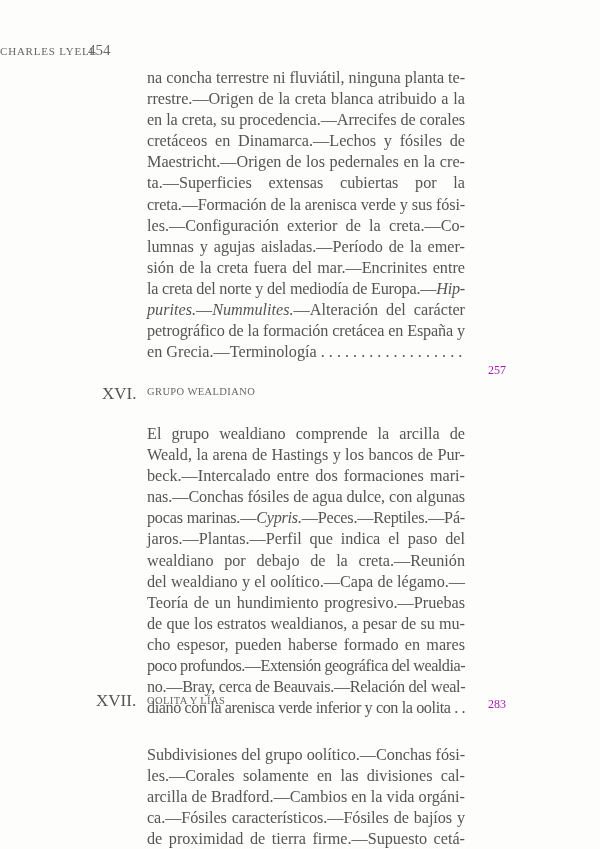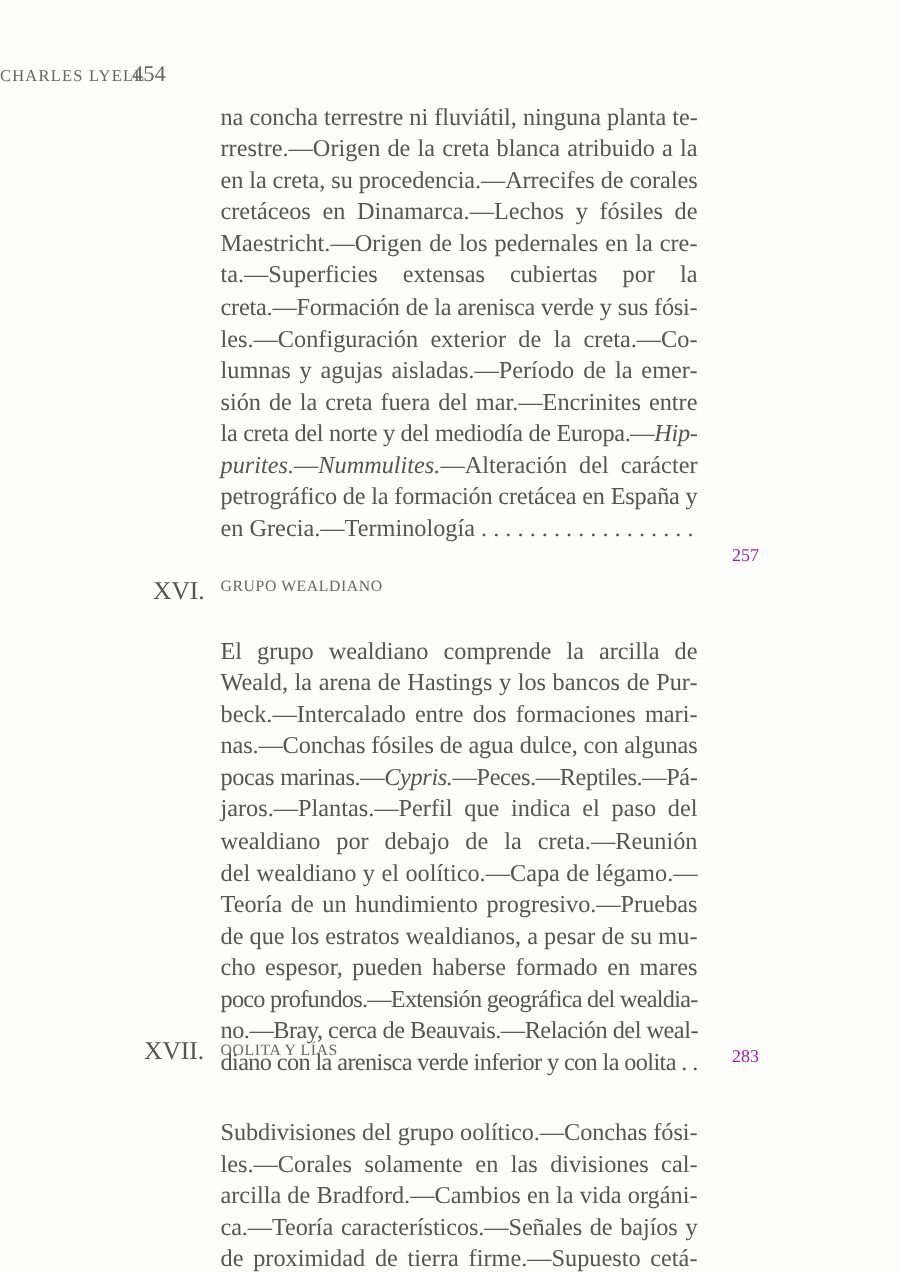--- a/index.html
+++ b/index.html
@@ -62,15 +62,15 @@
   <span class="line last" style="display: block; letter-spacing: -0.411px;">diano con la arenisca verde inferior y con la oolita . .</span>
 </div>
 <div class="pageref" style="top:697px;">283</div>
 
 <div class="numeral" style="left:96px; top:691px;">XVII.</div>
 <div class="sec-title" style="top:695px;">OOLITA Y LÍAS</div>
 <div class="block" style="top:712px;margin-top:33px;">
   <span class="line" style="display: block; letter-spacing: -0.043px;">Subdivisiones del grupo oolítico.—Conchas fósi-</span>
   <span class="line" style="display: block;">les.—Corales solamente en las divisiones cal-</span>
   <span class="line" style="display: block;">arcilla de Bradford.—Cambios en la vida orgáni-</span>
-  <span class="line" style="display: block; letter-spacing: -0.063px;">ca.—Teoría característicos.—Señales de bajíos y</span>
+  <span class="line" style="display: block; letter-spacing: -0.063px;">ca.—Fósiles característicos.—Fósiles de bajíos y</span>
   <span class="line" style="display: block;">de proximidad de tierra firme.—Supuesto cetá-</span>
 </div>
 
 </body></html>

